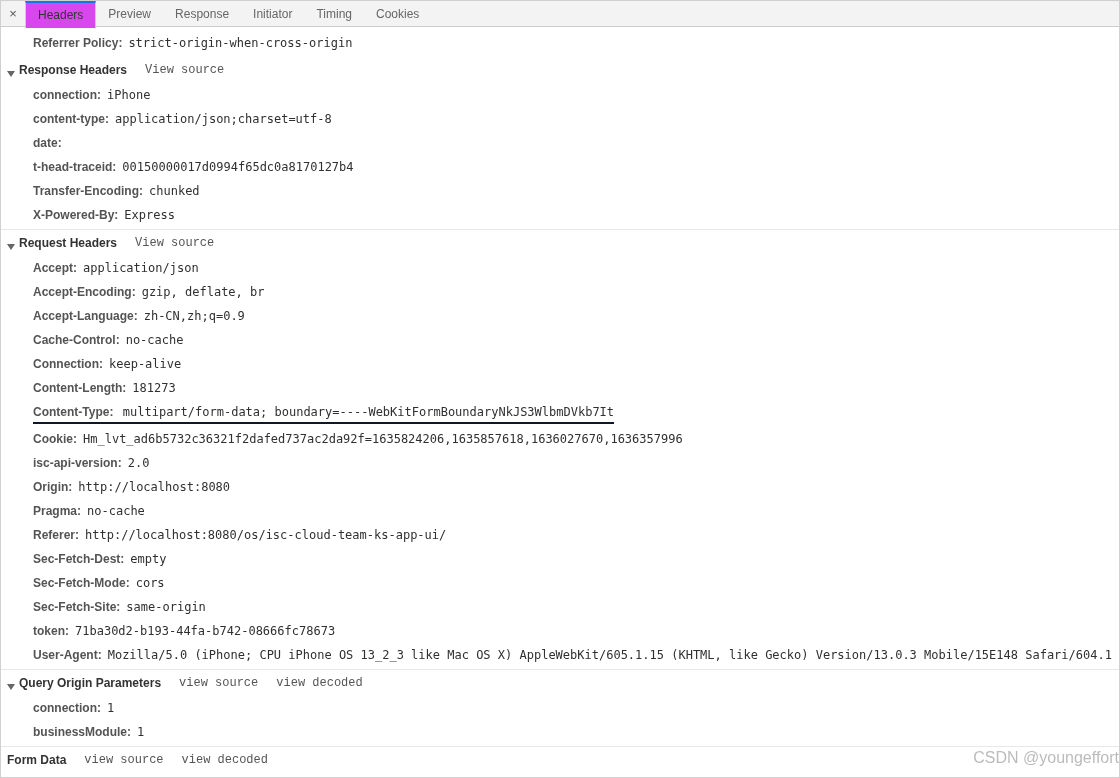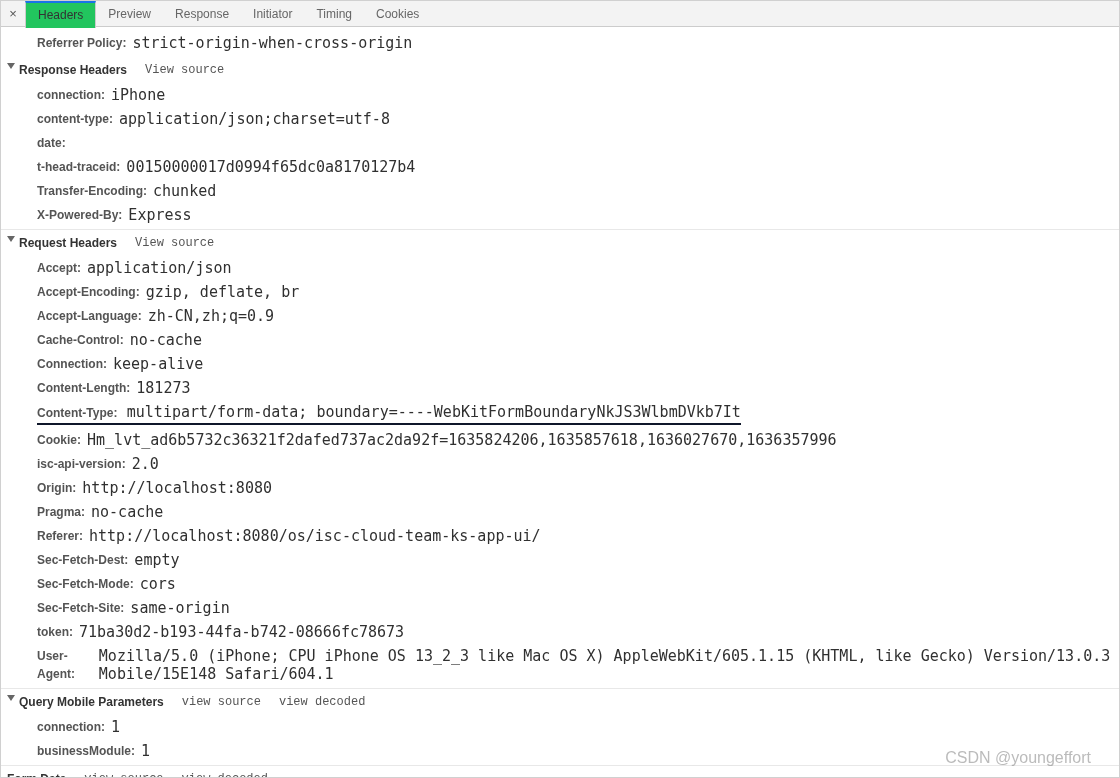--- a/index.html
+++ b/index.html
@@ -31,59 +31,58 @@
 .tabbar .tab {
   padding: 5px 12px;
   color: #666;
   cursor: pointer;
   font-size: 12px;
   height: 26px;
   display: flex; align-items: center;
 }
 .tabbar .tab.active {
   color: #333;
-  background: #22c55e;
+  background: #d946ef;
   border-top: 2px solid #1a73e8;
   border-left: 1px solid #ccc;
   border-right: 1px solid #ccc;
   margin-bottom: -1px;
   height: 27px;
 }
 .content { padding: 4px 0 10px 0; }
 .row {
   display: flex;
   align-items: flex-start;
-  padding: 3px 0 3px 20px;
+  padding: 3px 0 3px 32px;
   line-height: 18px;
-  margin-left: 16px;
 }
 .section-header {
   display: flex;
-  align-items: flex-start;
+  align-items: flex-end;
   padding: 6px 13px 6px 6px;
   border-top: 1px solid #e8e8e8;
   margin-top: 2px;
 }
 .section-header:first-of-type { border-top: none; }
 .disclosure {
   width: 0; height: 0;
   border-left: 4px solid transparent;
   border-right: 4px solid transparent;
   border-top: 6px solid #666;
   margin-right: 4px;
 }
 .section-title { font-weight: bold; color: #333; margin-right: 18px; }
 .section-link { color: #555; margin-right: 18px; cursor: pointer; font-size: 12px; font-family: Liberation Mono, monospace; }
 .hkey { font-weight: bold; color: #545454; margin-right: 2px; }
 .hkey::after { content: ":"; }
-.hval { font-family: Consolas, "Lucida Console", monospace; color: #303030; margin-left: 4px; font-size: 15px; }
+.hval { font-family: Consolas, "Lucida Console", monospace; color: #303030; margin-left: 4px; font-size: 12px; }
 .underline-red { border-bottom: 2px solid #0f172a; padding-bottom: 1px; }
 .watermark {
   position: absolute;
-  bottom: 10px; right: 28px;
+  bottom: 10px; right: 0;
   font-size: 16px; color: rgba(120,120,120,0.5);
   font-family: "Segoe UI", sans-serif;
   pointer-events: none;
 }
 </style>
 </head>
 <body>
 
 <div class="tabbar">
   <div class="close">×</div>
@@ -200,21 +199,21 @@
       <div class="row">
         <span class="hkey">token</span>
         <span class="hval">71ba30d2-b193-44fa-b742-08666fc78673</span>
       </div>
       <div class="row">
         <span class="hkey">User-Agent</span>
         <span class="hval">Mozilla/5.0 (iPhone; CPU iPhone OS 13_2_3 like Mac OS X) AppleWebKit/605.1.15 (KHTML, like Gecko) Version/13.0.3 Mobile/15E148 Safari/604.1</span>
       </div>
       <div class="section-header">
         <div class="disclosure"></div>
-        <span class="section-title">Query Mobile Parameters</span>
+        <span class="section-title">Query Origin Parameters</span>
         <span class="section-link">view source</span>
         <span class="section-link">view decoded</span>
       </div>
       <div class="row">
         <span class="hkey">connection</span>
         <span class="hval">1</span>
       </div>
       <div class="row">
         <span class="hkey">businessModule</span>
         <span class="hval">1</span>

